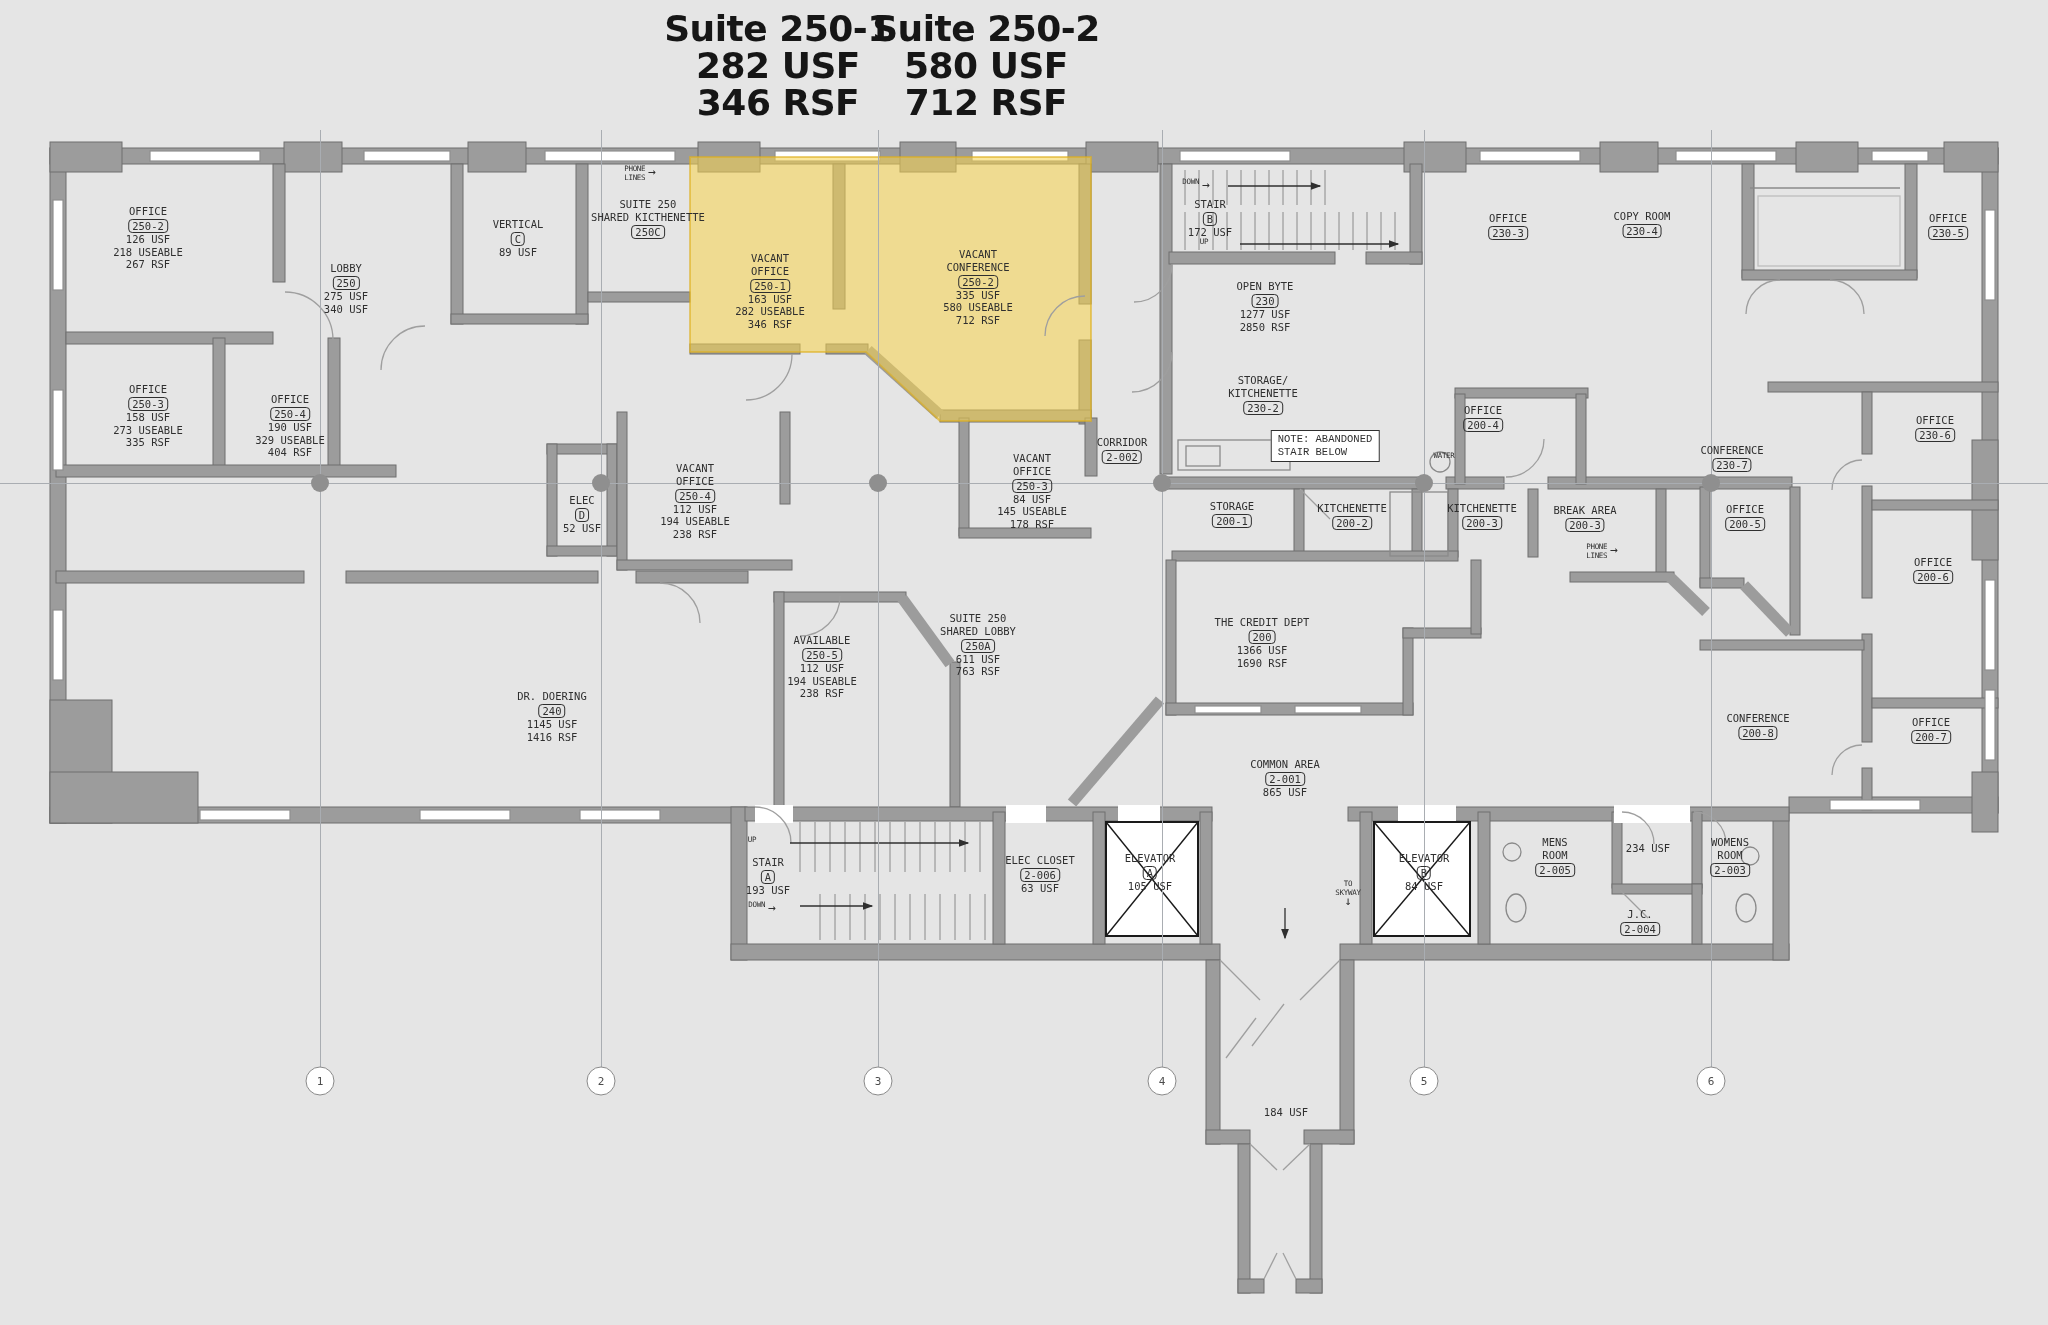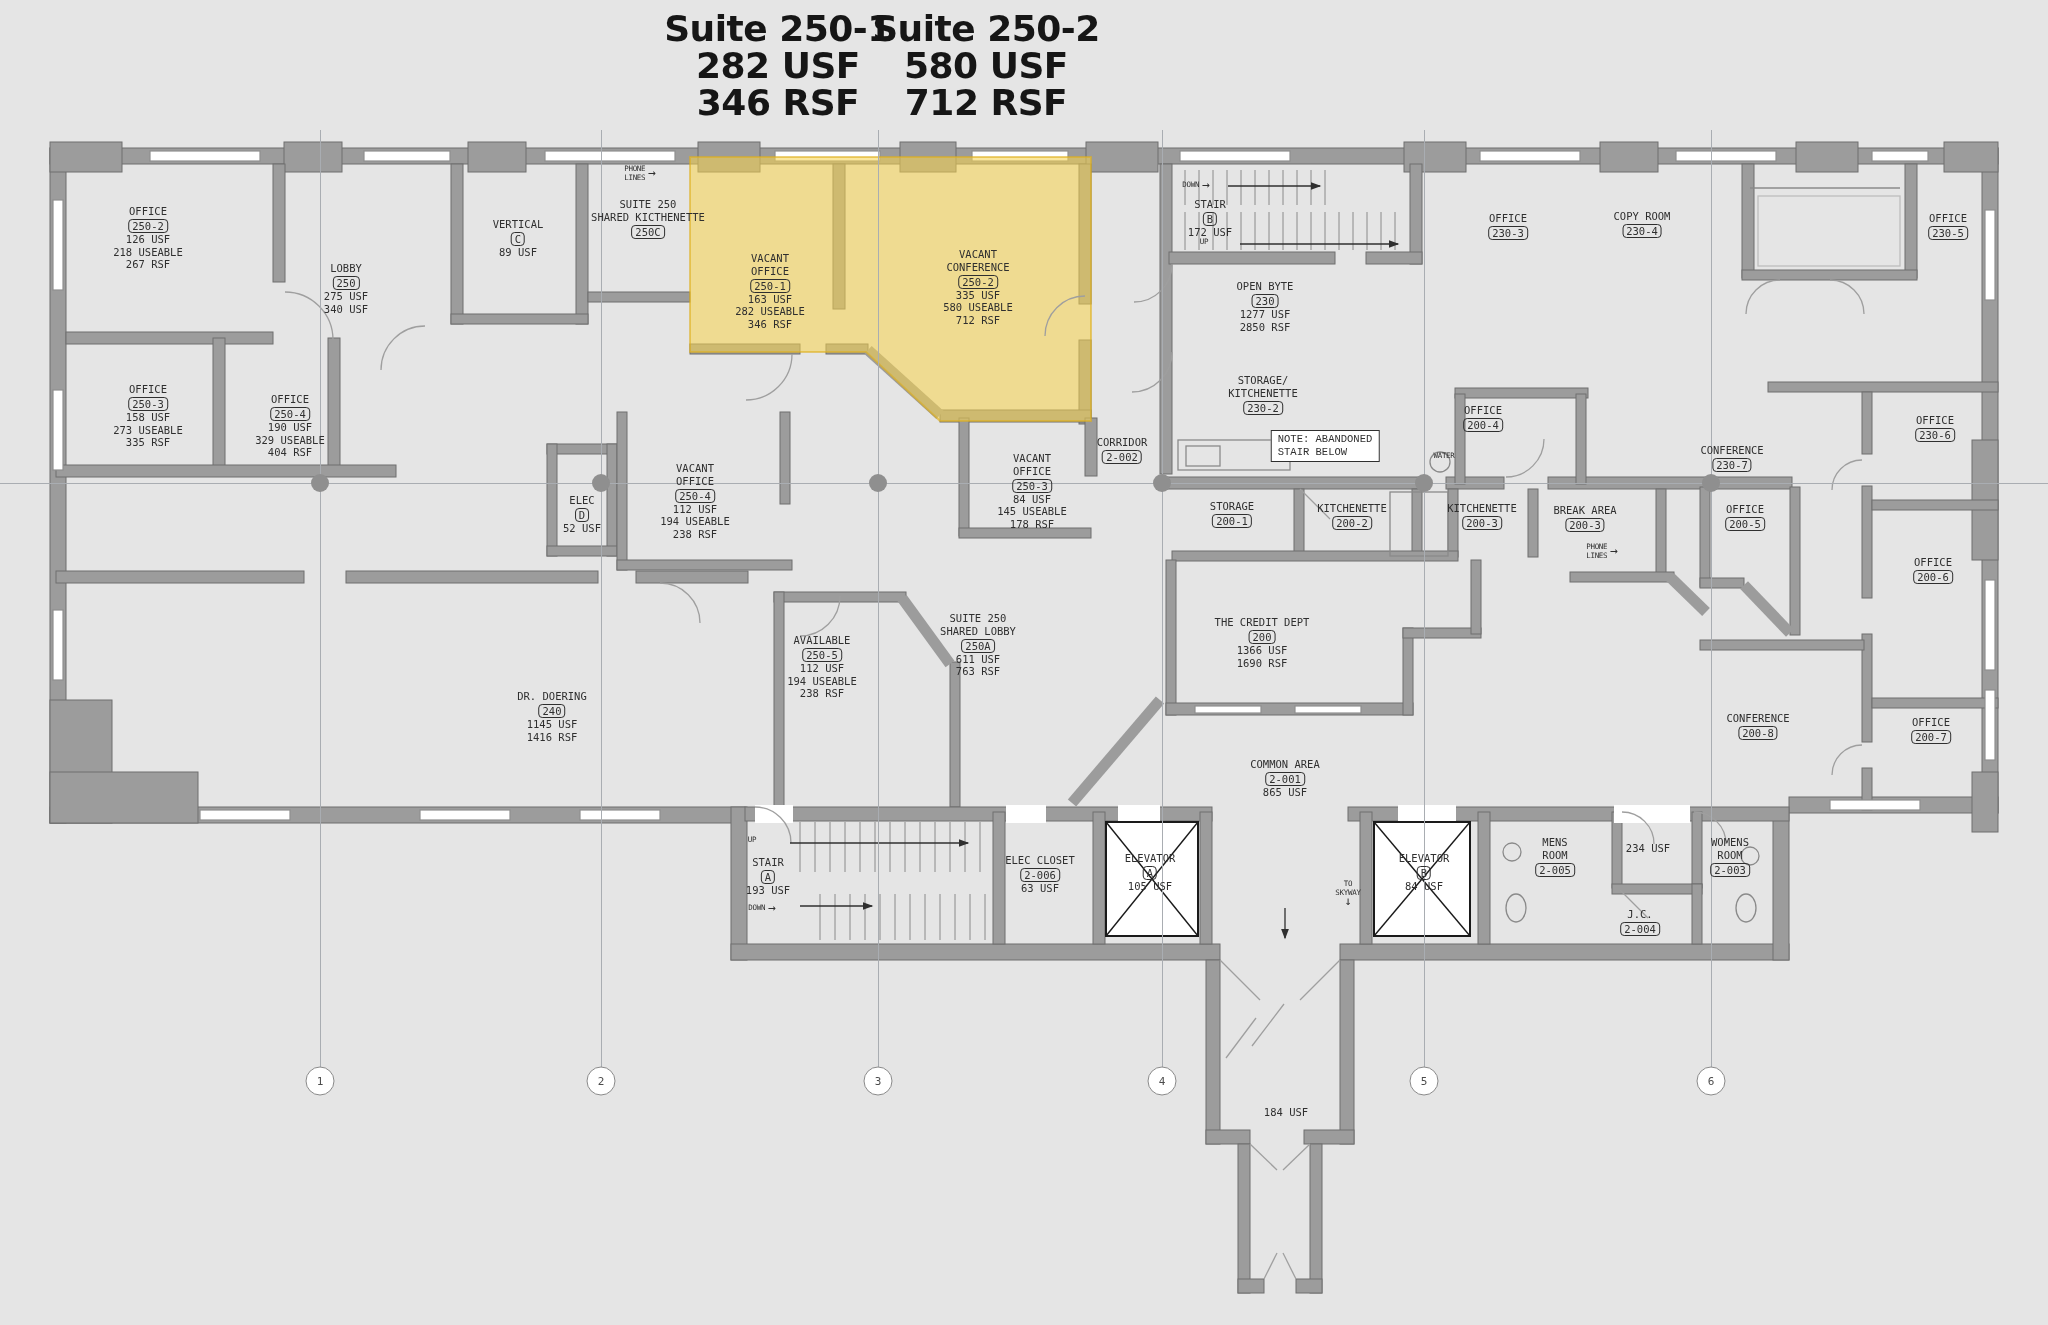--- a/index.html
+++ b/index.html
@@ -15,21 +15,21 @@
         background:#fff;color:#4c4c4c;font:11px "DejaVu Sans Mono",monospace;
         display:flex;align-items:center;justify-content:center;transform:translate(-50%,-50%);}
   
   .room-label{position:absolute;transform:translateX(-50%);text-align:center;
         font:10.5px/1.22 "DejaVu Sans Mono",monospace;color:#2f2f2f;white-space:nowrap;z-index:30;}
   .room-label .tag{display:inline-block;border:1.2px solid #2f2f2f;border-radius:4px;
         padding:0 3px;margin:1px 0 0 0;line-height:1.15;}
   .room-label.small{font-size:7.5px;line-height:1.15;letter-spacing:-0.3px;}
   .room-label.note .lines{border:1.6px solid #2f2f2f;background:#fff;padding:2px 6px;
         text-align:left;}
-  .room-label.row{display:flex;align-items:center;gap:3px;}
+  .room-label.row{display:flex;gap:3px;}
   .room-label .arr{font-size:13px;}
   .room-label .arr-down{font-size:12px;line-height:0.8;}
   
   .hdr{position:absolute;top:10px;transform:translateX(-50%);text-align:center;
         font-family:"DejaVu Sans",sans-serif;font-weight:700;font-size:36px;line-height:37px;
         color:#161616;letter-spacing:-0.5px;z-index:40;}
 </style>
 </head>
 <body>
 

